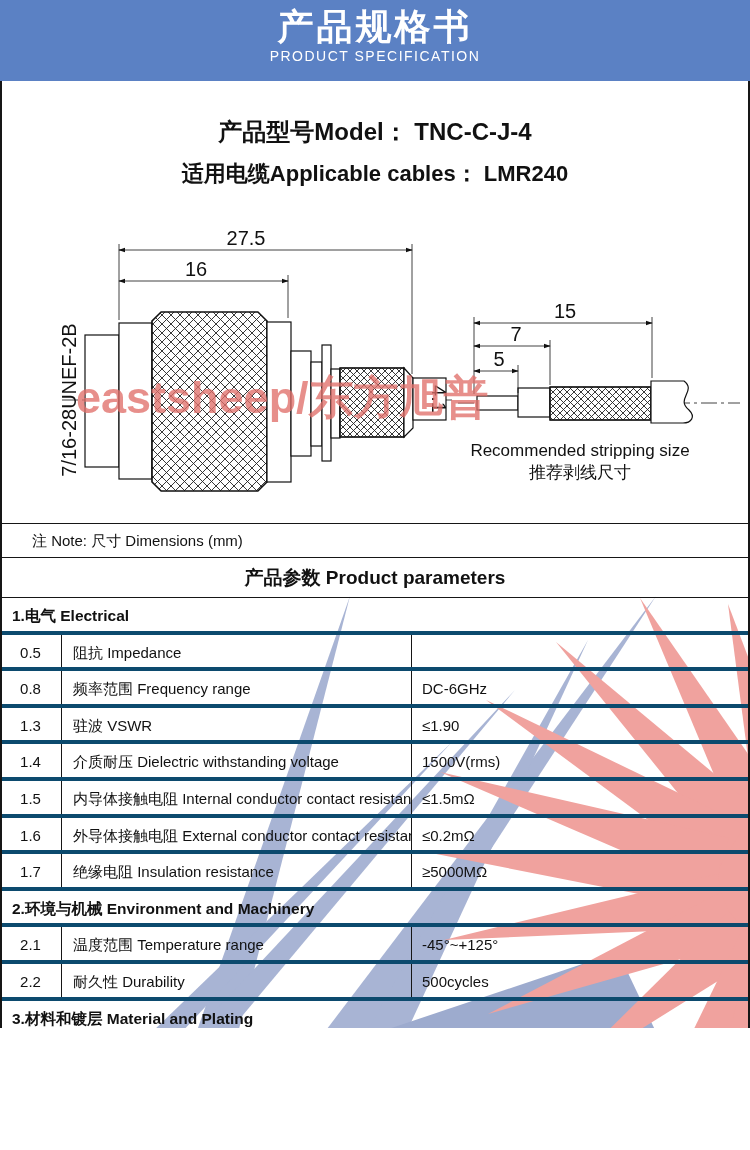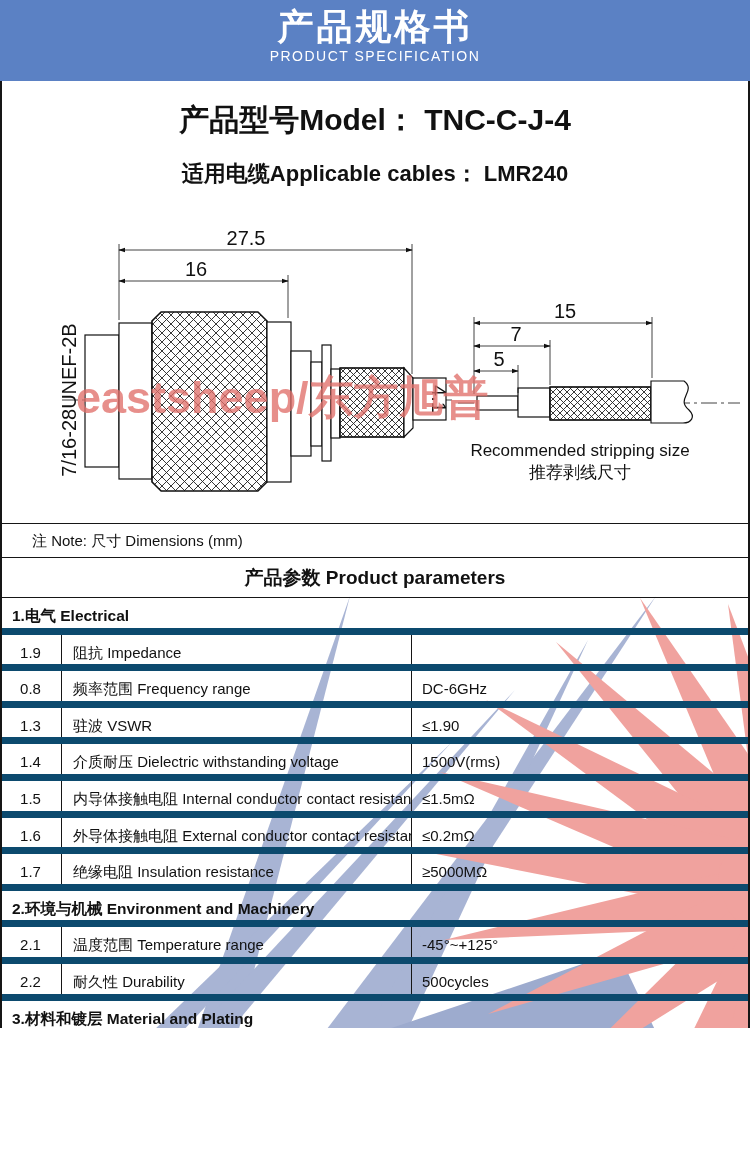--- a/index.html
+++ b/index.html
@@ -7,32 +7,32 @@
     position:relative;width:750px;height:1028px;overflow:hidden;
     font-family:"Liberation Sans","DejaVu Sans",sans-serif;color:#111;background:#fff;
   }
   
   .banner{position:absolute;top:0;left:0;width:750px;height:81px;background:#5b81c4;text-align:center;}
   .banner-zh{margin:0;padding-top:7px;font-size:36px;font-weight:bold;color:#fff;letter-spacing:3px;line-height:1.1;}
   .banner-en{margin:0;font-size:14px;color:#ffffff;letter-spacing:1.5px;line-height:1.4;}
   
   .frame{position:absolute;top:81px;left:0;width:746px;height:1069px;border-left:2px solid #161616;border-right:2px solid #161616;z-index:3;pointer-events:none;}
   
-  .model-line1{position:absolute;top:100px;left:0;width:750px;text-align:center;font-size:30px;font-weight:bold;z-index:2;}
+  .model-line1{position:absolute;top:116px;left:0;width:750px;text-align:center;font-size:24px;font-weight:bold;z-index:2;}
   .model-line2{position:absolute;top:159px;left:0;width:750px;text-align:center;font-size:22px;font-weight:bold;z-index:2;}
   
   .drawing-svg{position:absolute;top:215px;left:0;width:750px;height:300px;z-index:2;}
   .dimtxt{font-family:"Liberation Sans","DejaVu Sans",sans-serif;font-size:20px;fill:#111;}
   .captxt{font-family:"Liberation Sans","DejaVu Sans",sans-serif;font-size:17px;fill:#111;}
   .wm-red{font-family:"Liberation Sans","DejaVu Sans",sans-serif;font-size:45px;font-weight:bold;fill:rgba(224,112,106,0.78);}
   
   .note-row{position:absolute;top:523px;left:0;width:750px;height:35px;box-sizing:border-box;border-top:1px solid #161616;border-bottom:1px solid #161616;line-height:33px;padding-left:32px;font-size:15px;z-index:2;background:transparent;}
   .param-title{position:absolute;top:558px;left:0;width:750px;height:40px;box-sizing:border-box;border-bottom:1px solid #161616;line-height:40px;text-align:center;font-size:19px;font-weight:bold;z-index:2;}
   .ptable{position:absolute;top:598px;left:0;width:750px;z-index:2;}
-  .trow{display:flex;height:36.6px;box-sizing:border-box;border-bottom:7px solid #0c4a6e;font-size:15px;align-items:stretch;background:transparent;}
+  .trow{display:flex;height:36.6px;box-sizing:border-box;border-bottom:4px solid #0c4a6e;font-size:15px;align-items:stretch;background:transparent;}
   .trow:last-child{border-bottom:2px solid #161616;}
   .sec-header{display:block;line-height:36.6px;padding-left:12px;font-weight:bold;font-size:15.5px;}
   .c-no{width:62px;box-sizing:border-box;border-right:1px solid #161616;text-align:center;line-height:35px;}
   .c-desc{width:350px;box-sizing:border-box;border-right:1px solid #161616;padding-left:11px;line-height:35px;white-space:nowrap;overflow:hidden;}
   .c-val{flex:1;padding-left:10px;line-height:35px;white-space:nowrap;overflow:hidden;}
   
   .wm-svg{position:absolute;top:560px;left:0;width:750px;height:590px;z-index:1;}
   .wm-logo-text{font-family:"Liberation Sans","DejaVu Sans",sans-serif;font-size:76px;font-weight:bold;fill:#ffffff;letter-spacing:2px;}
 </style>
 </head>
@@ -154,21 +154,21 @@
   <div class="note-row">注 Note:  尺寸 Dimensions (mm)</div>
 
   <div class="param-title">产品参数 Product parameters</div>
 
   <div class="ptable">
 
     <div class="trow">
       <div class="sec-header">1.电气 Electrical</div>
     </div>
     <div class="trow">
-      <div class="c-no">1.9</div>
+      <div class="c-no">0.5</div>
       <div class="c-desc">阻抗 Impedance</div>
     </div>
     <div class="trow">
       <div class="c-no">0.8</div>
       <div class="c-desc">频率范围 Frequency range</div>
       <div class="c-val">DC-6GHz</div>
     </div>
     <div class="trow">
       <div class="c-no">1.3</div>
       <div class="c-desc">驻波 VSWR</div>

